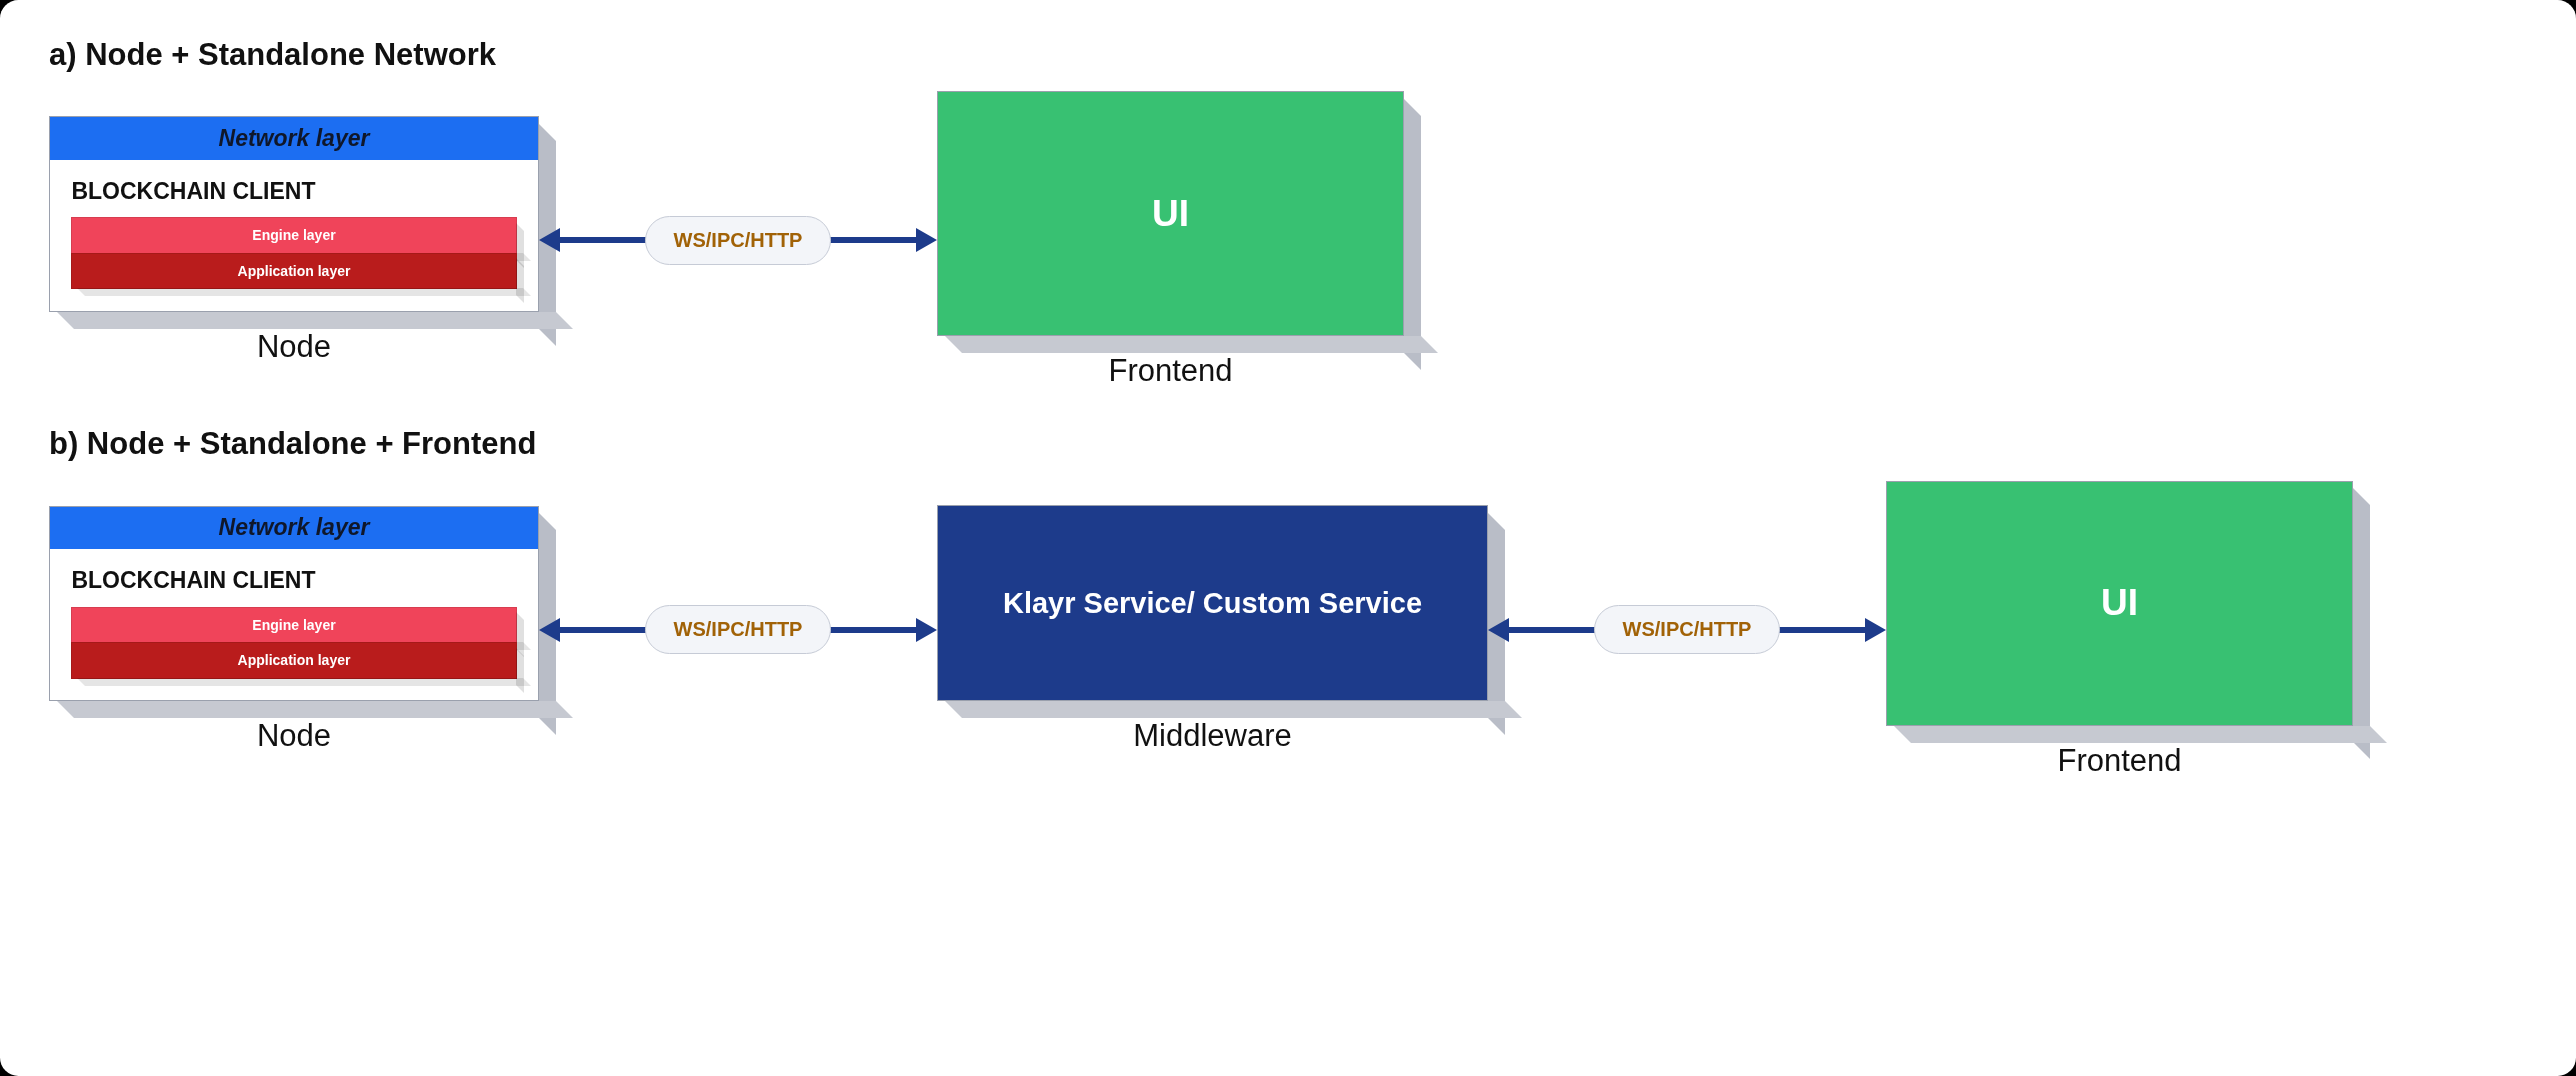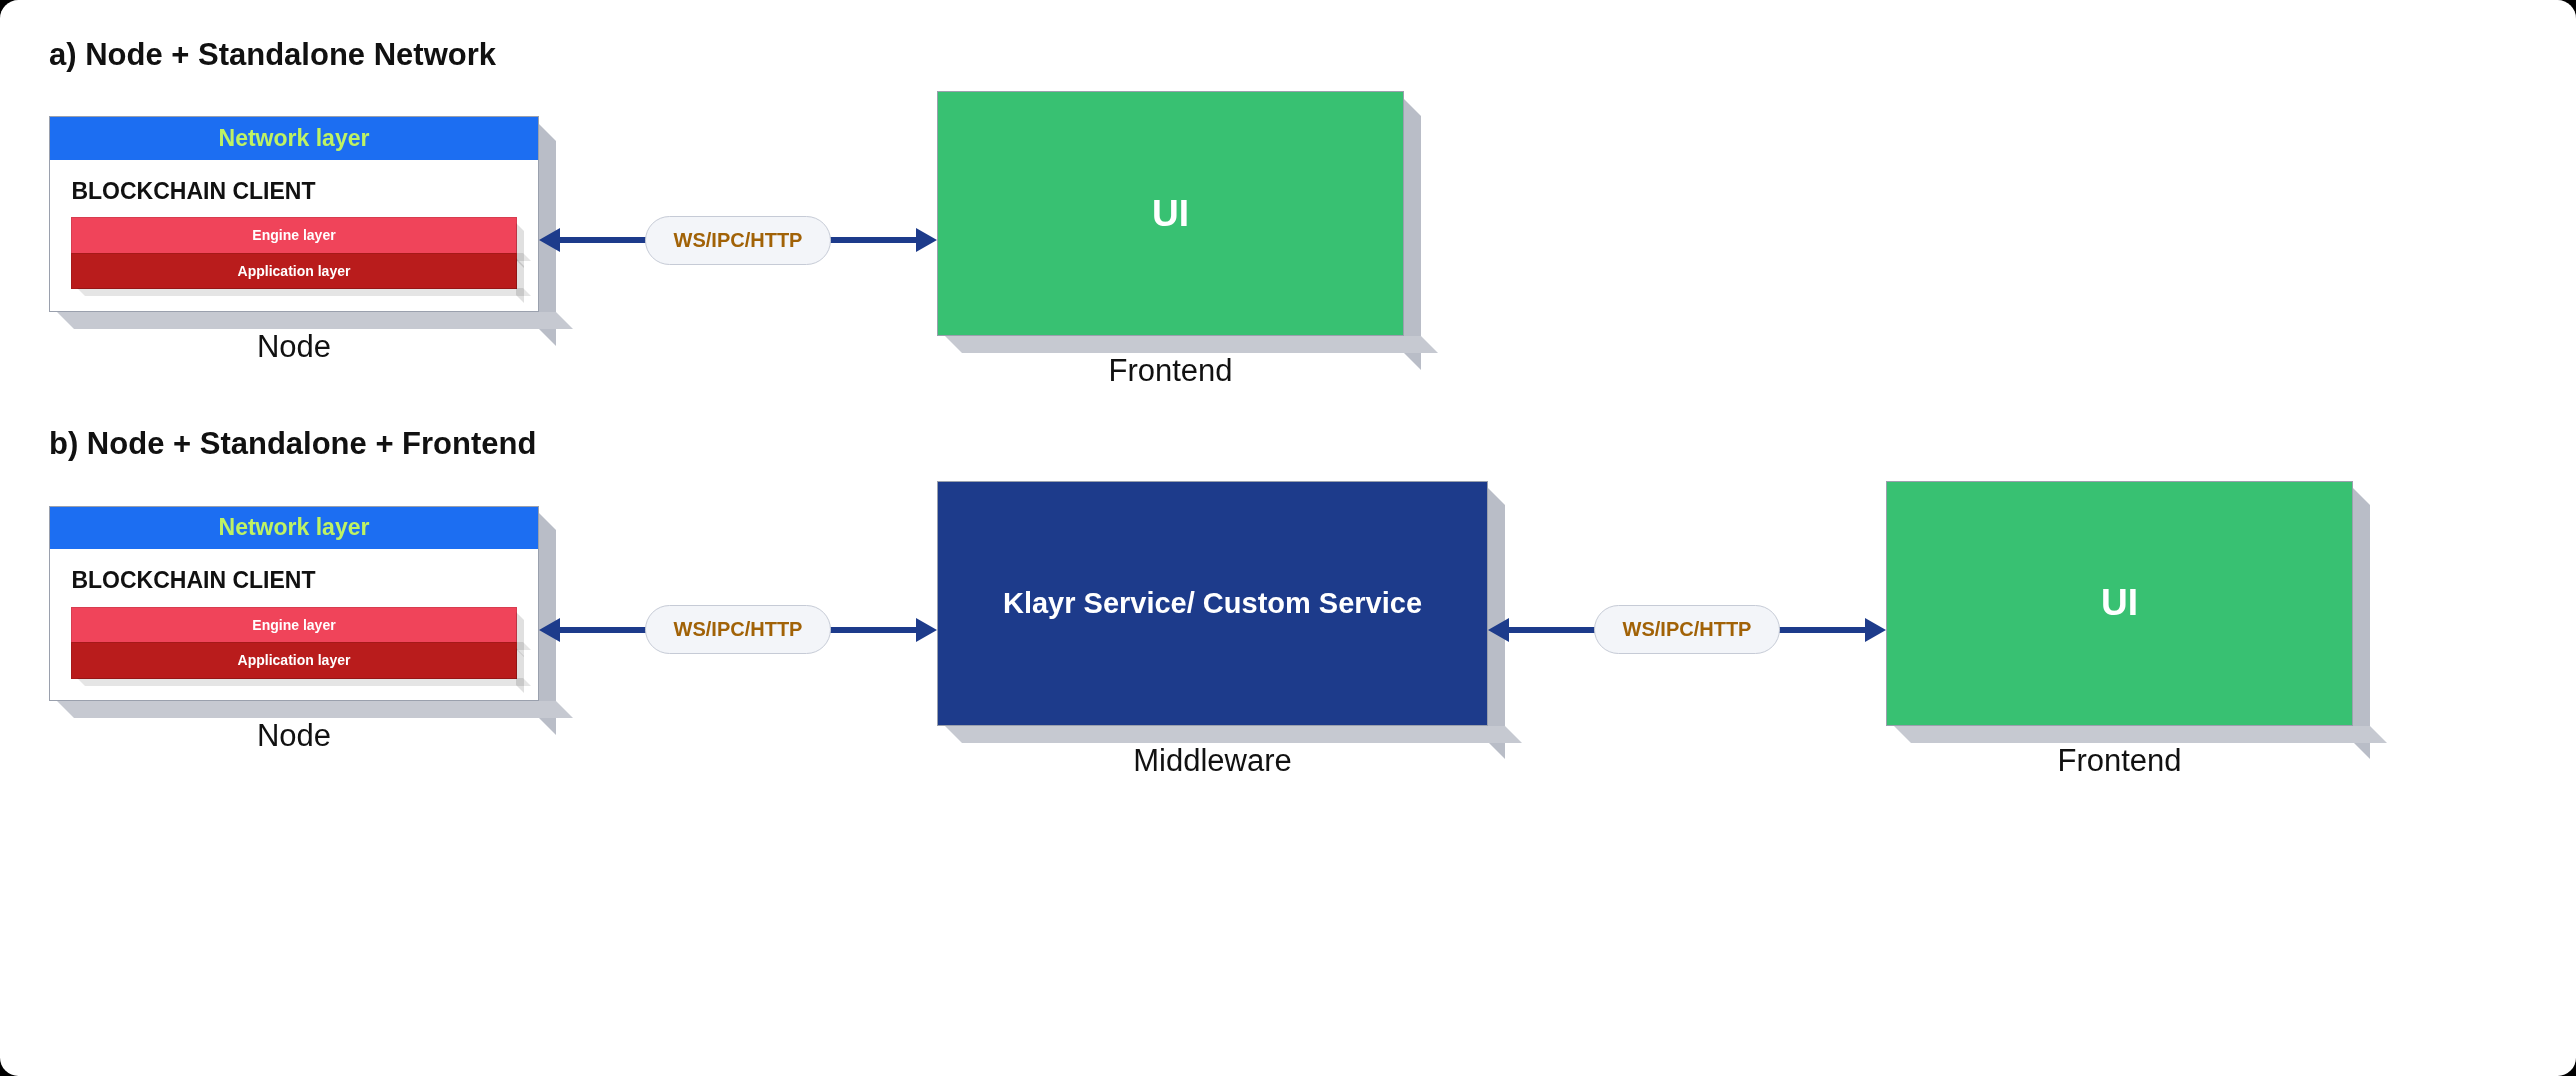--- a/index.html
+++ b/index.html
@@ -65,25 +65,26 @@
     z-index: 2;
     border: 0.8px solid #9aa0ad;
   }
   
   .node-box {
     width: 490px;
     background: #fff;
   }
   .node-box .net {
     background: #1c6ef2;
-    color: #bef264;
+    color: #0f172a;
     text-align: center;
     font-weight: 700;
     font-size: 23px;
     padding: 7.7px 0;
+    font-style: italic;
   }
   .node-box .body {
     padding: 18.4px 21.4px 21.4px 21.4px;
   }
   .node-box .client-title {
     font-weight: 800;
     font-size: 23px;
     text-align: left;
     margin-bottom: 12.2px;
     color: #111;
@@ -105,21 +106,21 @@
   }
   .stack-layer.shadowed::before{
     content:"";position:absolute;left:4.6px;right:-7.7px;bottom:-7.7px;height:7.7px;background:rgba(0,0,0,0.10);transform:skewX(45deg);transform-origin:top left;
   }
   
   .big-box {
     display:flex;align-items:center;justify-content:center;
     color:#fff;font-weight:800;text-align:center;
   }
   .ui-box   { width: 467px; height: 245px; background:#38c172; font-size:37px; }
-  .mid-box  { width: 551px; height: 245px; background:#1d3b8b; font-size:29px; line-height:1.25; padding:0 31px; }
+  .mid-box  { width: 551px; height: 196px; background:#1d3b8b; font-size:29px; line-height:1.25; padding:0 31px; }
   
   .connector {
     position: relative;
     width: 398px;
     height: 61px;
     display:flex;align-items:center;justify-content:center;
   }
   .connector .line {
     position:absolute;left:20px;right:20px;top:50%;height:6.1px;margin-top:-3.1px;background:#1d3b8b;
   }

